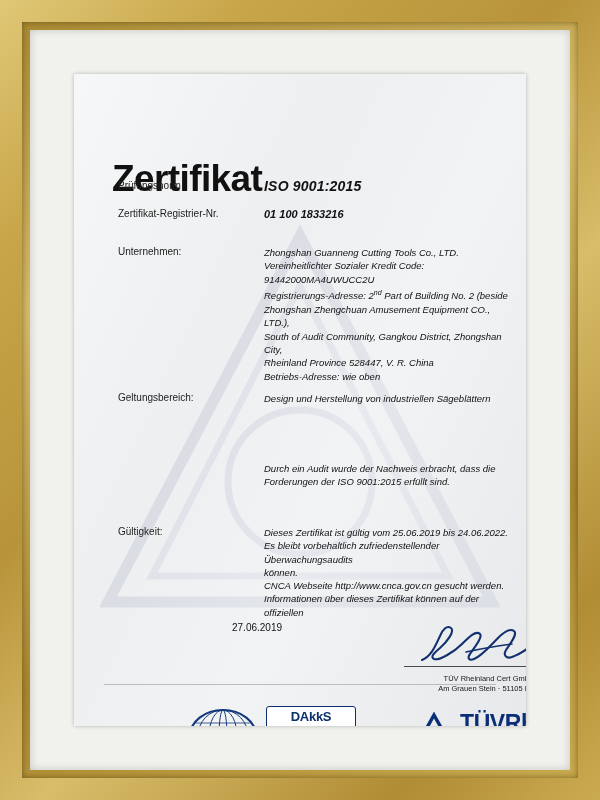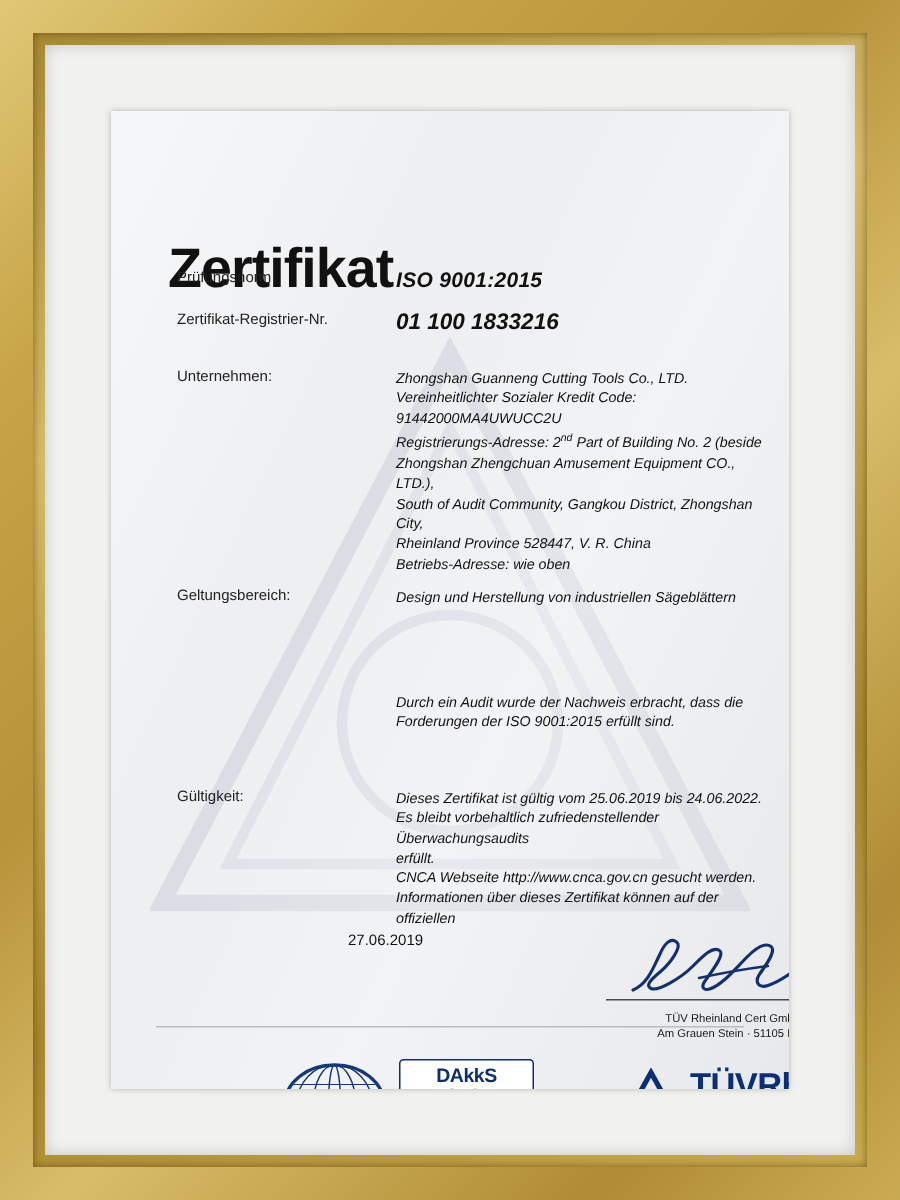--- a/index.html
+++ b/index.html
@@ -97,21 +97,21 @@
     color: #111;
     line-height: 13.4px;
     font-style: italic;
   }
   .val.big {
     font-size: 14px;
     font-weight: bold;
     letter-spacing: 0.2px;
   }
   .val.mid {
-    font-size: 15px;
+    font-size: 11px;
     font-weight: bold;
   }
   .val .sup { font-size: 7px; vertical-align: super; }
 
   #rule {
     position: absolute;
     left: 30px;
     right: 30px;
     top: 610px;
     height: 1px;
@@ -267,21 +267,21 @@
             <div>Durch ein Audit wurde der Nachweis erbracht, dass die</div>
             <div>Forderungen der ISO 9001:2015 erfüllt sind.</div>
           </div>
         </div>
 
         <div class="row" style="top:452px;">
           <span class="lbl">Gültigkeit:</span>
           <div class="val">
             <div>Dieses Zertifikat ist gültig vom 25.06.2019 bis 24.06.2022.</div>
             <div>Es bleibt vorbehaltlich zufriedenstellender Überwachungsaudits</div>
-            <div>erfüllt.</div>
+            <div>können.</div>
           </div>
         </div>
 
         <div class="row" style="top:505px;">
           <div class="val">
             <div>CNCA Webseite http://www.cnca.gov.cn gesucht werden.</div>
             <div>Informationen über dieses Zertifikat können auf der offiziellen</div>
           </div>
         </div>
 

